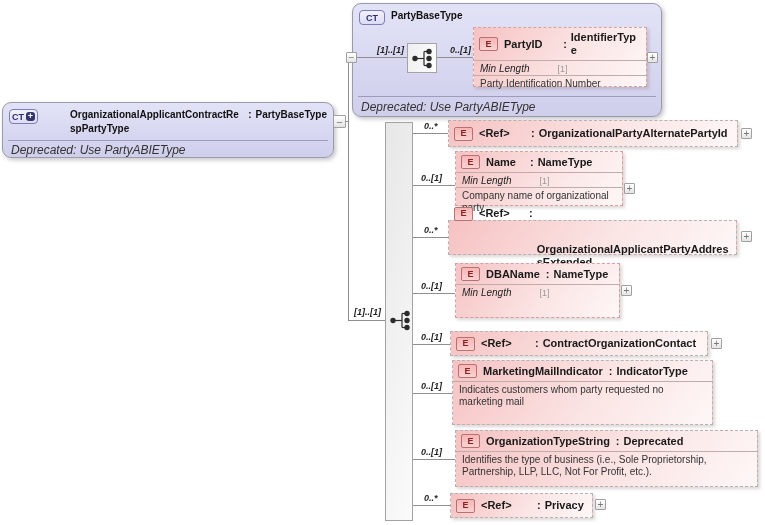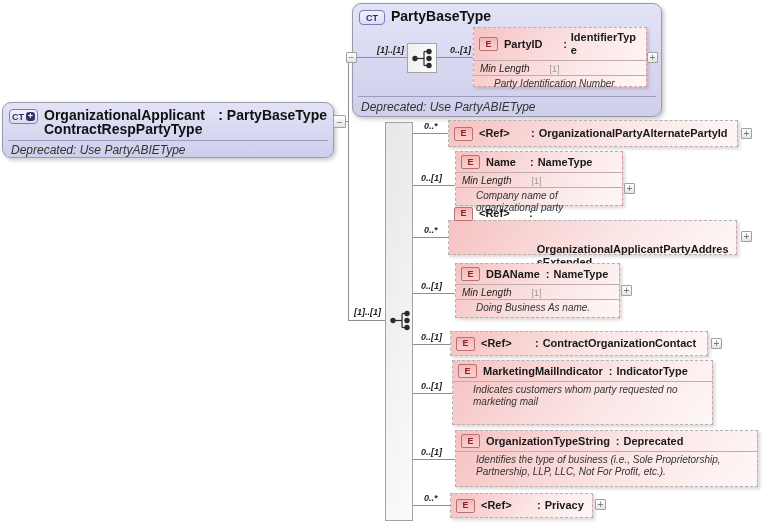--- a/index.html
+++ b/index.html
@@ -11,45 +11,45 @@
   .ct-box{position:absolute;border:1px solid #9a9aa8;border-radius:9px;
           background:linear-gradient(180deg,#e3e3f7 0%,#d6d6f0 60%,#cfcfec 100%);
           box-shadow:2px 2px 4px rgba(90,90,110,.35);}
   .ct-header{display:flex;align-items:flex-start;padding:5px 6px 2px 6px;}
   .ct-badge{flex:0 0 auto;display:inline-flex;align-items:center;justify-content:center;
             min-width:20px;height:13px;padding:0 2px;border:1px solid #7d7db4;border-radius:4px;
             background:linear-gradient(#f2f2fc,#dcdcf4);color:#2e2e6e;
             font-size:9px;font-weight:bold;margin-right:6px;margin-top:1px;}
   .ct-plus{display:inline-block;width:9px;height:9px;margin-left:2px;border-radius:3px;
            background:#35356b;color:#fff;font-size:9px;line-height:9px;text-align:center;font-weight:bold;}
-  .ct-title{font-size:14px;font-weight:bold;color:#111;line-height:14px;}
+  .ct-title{font-size:10px;font-weight:bold;color:#111;line-height:14px;}
   .name-col{display:inline-block;word-break:break-all;}
   .colon{margin:0 4px 0 6px;}
   .ct-sep{position:absolute;left:5px;right:5px;border-top:1px solid #9d9dbb;}
   .ct-annot{position:absolute;left:8px;font-size:12px;font-style:italic;color:#333;}
 
   
   .el-box{position:absolute;background:linear-gradient(125deg,#f6c2c2 0%,#fbe4e4 55%,#fef7f7 100%);
           box-shadow:2px 2px 3px rgba(120,90,90,.25);box-sizing:border-box;}
   .el-box.dash-gray{border:1px dashed #b3b3b3;}
   .el-box.dash-pink{border:1px dashed #d4a0a0;}
   .el-box.single{display:flex;align-items:center;}
   .el-header{display:flex;align-items:center;padding:3px 5px;line-height:13px;}
   .el-header.top{align-items:flex-start;padding-top:3px;}
   .e-badge{flex:0 0 auto;display:inline-flex;align-items:center;justify-content:center;
            width:17px;height:12px;border:1px solid #b87070;border-radius:2px;
            background:linear-gradient(#f6b6b6,#f9d2d2);color:#8b2222;
            font-size:9px;font-weight:bold;margin-right:6px;}
   .el-name{font-size:11px;font-weight:bold;color:#191919;word-break:break-all;}
   .el-type{font-size:11px;font-weight:bold;color:#191919;word-break:break-all;display:inline-block;}
-  .facet-row{border-top:1px solid #c2abab;display:flex;align-items:baseline;gap:20px;
+  .facet-row{border-top:1px solid #c2abab;display:flex;align-items:baseline;gap:28px;
              padding:2px 6px 1px 6px;}
   .facet-name{font-size:10px;font-style:italic;color:#222;}
   .facet-value{font-size:9px;color:#9a9a9a;}
-  .el-annot{border-top:1px solid #c2abab;padding:2px 20px;font-size:10px;font-style:italic;
+  .el-annot{border-top:1px solid #c2abab;padding:2px 6px;font-size:10px;
             color:#333;line-height:12px;}
 
   
   .card{position:absolute;font-size:9px;font-weight:bold;font-style:italic;color:#222;
         white-space:nowrap;}
 
   
   .seq-bar{position:absolute;left:385px;top:122px;width:28px;height:399px;
            border:1px solid #a3a3a3;background:linear-gradient(105deg,#e7e7e7,#fbfbfb);box-sizing:border-box;}
   .seq-box{position:absolute;left:407px;top:43px;width:30px;height:30px;
@@ -127,21 +127,21 @@
     <div class="el-annot">Party Identification Number</div>
   </div>
   <div class="toggle plus" style="left:647px;top:52px;">+</div>
 
   <div class="ct-box" style="left:2px;top:102px;width:330px;height:54px;">
     <div class="ct-header">
       <span class="ct-badge">
         <span>CT</span>
           <span class="ct-plus">+</span>
       </span>
-      <span class="ct-title name-col" style="width:220px;">OrganizationalApplicantContractRespPartyType</span>
+      <span class="ct-title name-col" style="width:220px;margin-left:26px;">OrganizationalApplicantContractRespPartyType</span>
       <span class="ct-title colon">:</span>
       <span class="ct-title">PartyBaseType</span>
     </div>
     <div class="ct-sep" style="top:37px;"></div>
     <div class="ct-annot" style="top:40px;">Deprecated: Use PartyABIEType</div>
   </div>
 
   <div class="toggle minus" style="left:333px;top:115px;">−</div>
   <div class="toggle plus" style="left:346px;top:52px;">−</div>
 
@@ -208,21 +208,20 @@
     <div class="el-header">
       <span class="e-badge">E</span>
       <span class="el-name">DBAName</span>
       <span class="colon el-type">:</span>
       <span class="el-type">NameType</span>
     </div>
     <div class="facet-row">
       <span class="facet-name">Min Length</span>
       <span class="facet-value">[1]</span>
     </div>
-    <div class="el-annot">Doing Business As name.</div>
   </div>
   <div class="toggle plus" style="left:621px;top:285px;">+</div>
 
   <div class="el-box dash-gray single" style="left:450px;top:331px;width:258px;height:25px;">
     <div class="el-header">
       <span class="e-badge">E</span>
       <span class="el-name" style="width:48px;">&lt;Ref&gt;</span>
       <span class="colon el-type">:</span>
       <span class="el-type">ContractOrganizationContact</span>
     </div>

